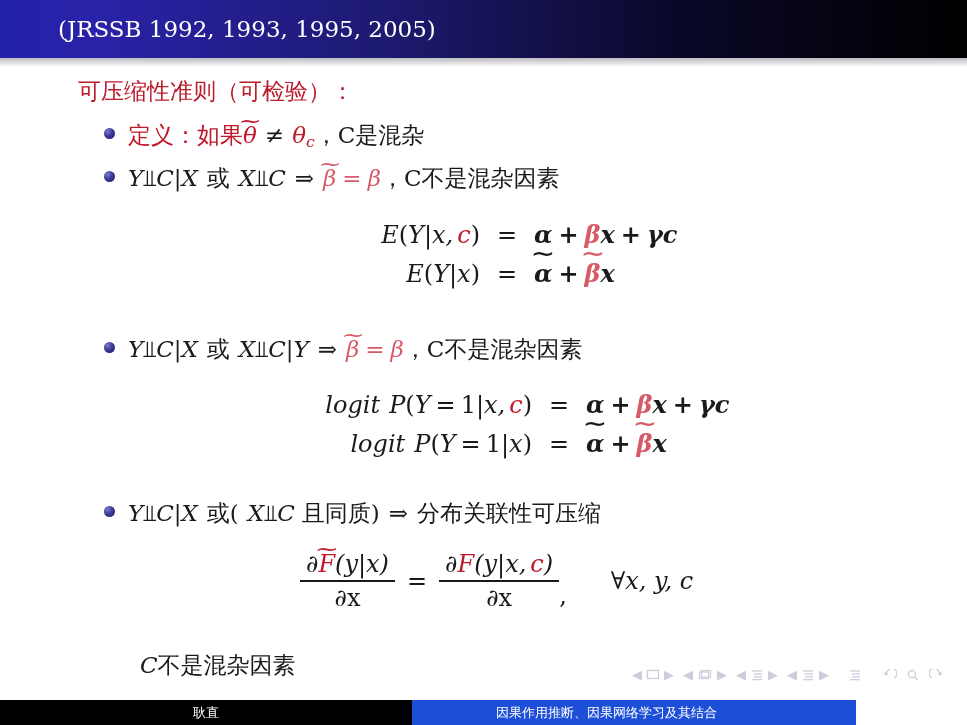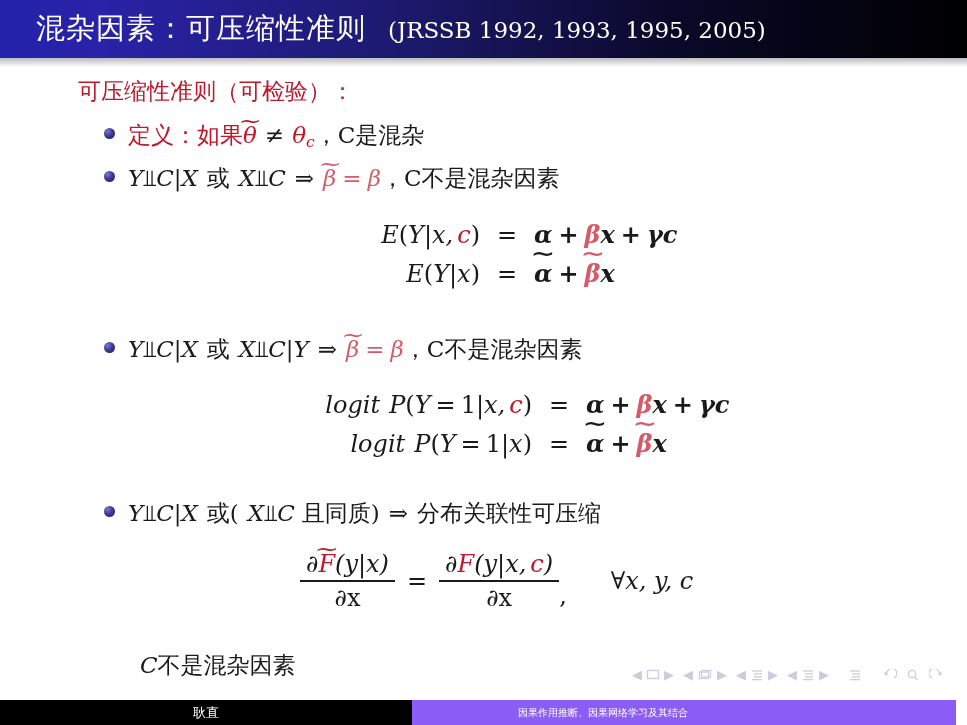--- a/index.html
+++ b/index.html
@@ -183,52 +183,51 @@
     font-size: 13px;
     line-height: 1;
     font-family: "DejaVu Sans", sans-serif;
   }
   .navsym svg { display: block; }
 
   
   .footer {
     position: absolute;
     left: 0; top: 700px;
-    width: 956px;
+    width: 856px;
     height: 25px;
     display: flex;
     font-family: "DejaVu Serif", serif;
   }
   .footer-left {
     width: 412px;
     background: #000000;
     color: #ffffff;
     display: flex;
     align-items: center;
     justify-content: center;
     font-size: 13px;
   }
   .footer-right {
     flex: 1;
-    background: #8b5cf6;
+    background: #1d4ed8;
     color: #ffffff;
     display: flex;
     align-items: center;
-    font-size: 10px;
-    padding-left: 106px;
+    font-size: 13px;
+    padding-left: 84px;
   }
 </style>
 </head>
 <body>
 
 <div class="slide">
 
   <div class="titlebar">
     <div class="titlebar-inner">
-      <span class="slide-title">混杂因素：可压缩性准则</span>
       <span class="slide-title-ref">(JRSSB 1992, 1993, 1995, 2005)</span>
     </div>
   </div>
   <div class="titlebar-shadow"></div>
 
   <div class="body">
 
     <div class="heading">可压缩性准则（可检验）：</div>
 
     <div class="bullet-row" style="left:104px; top:62px;">

